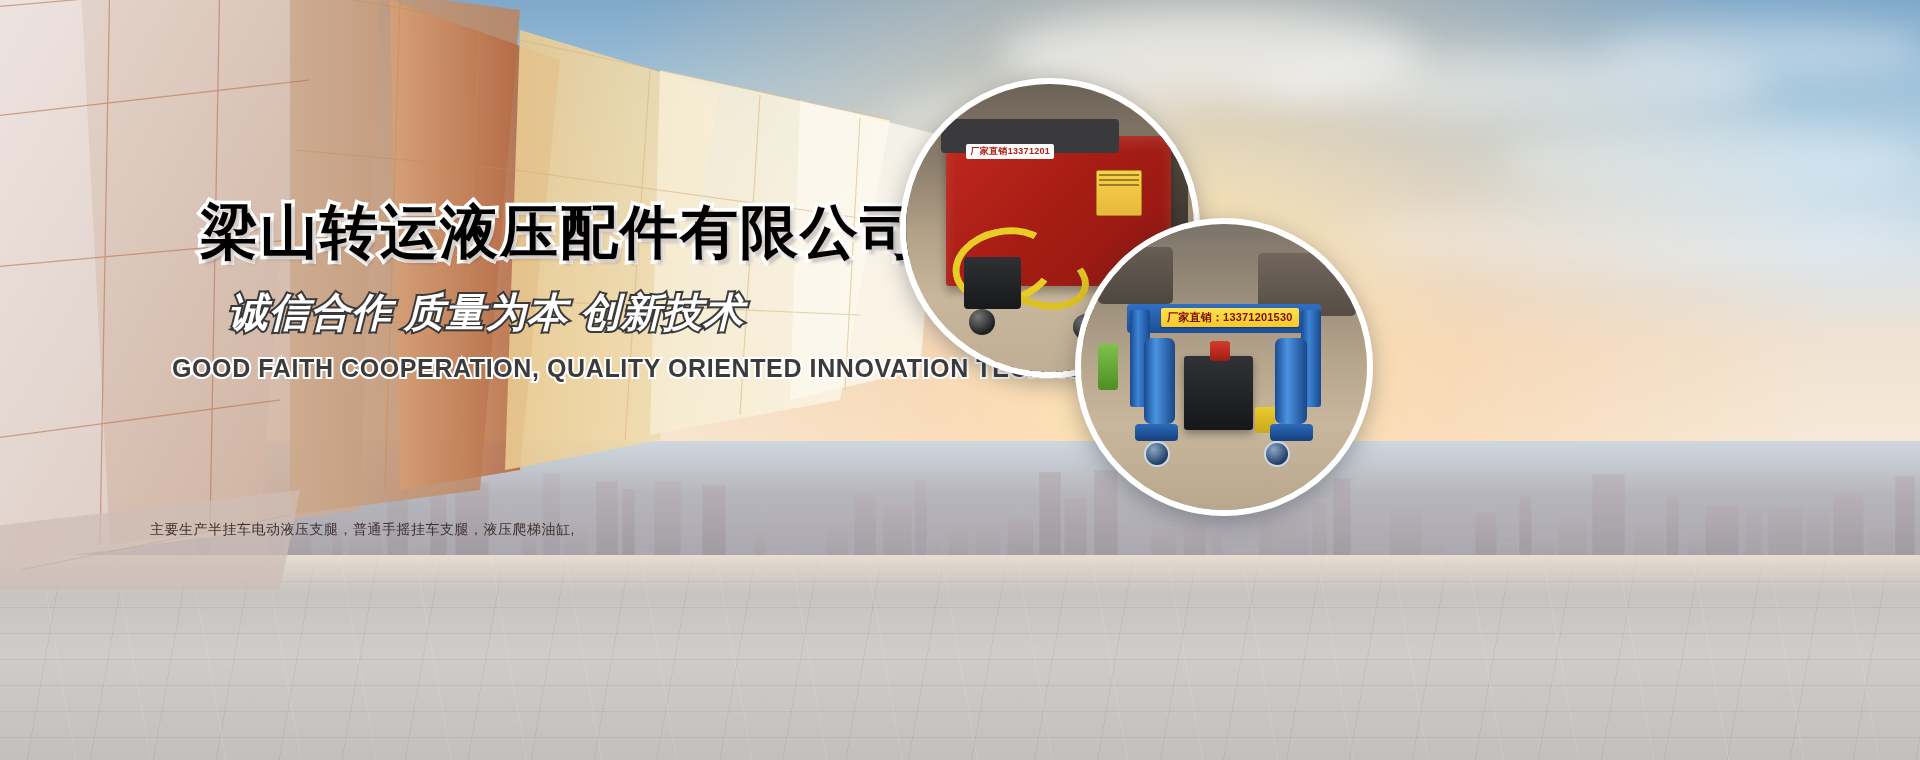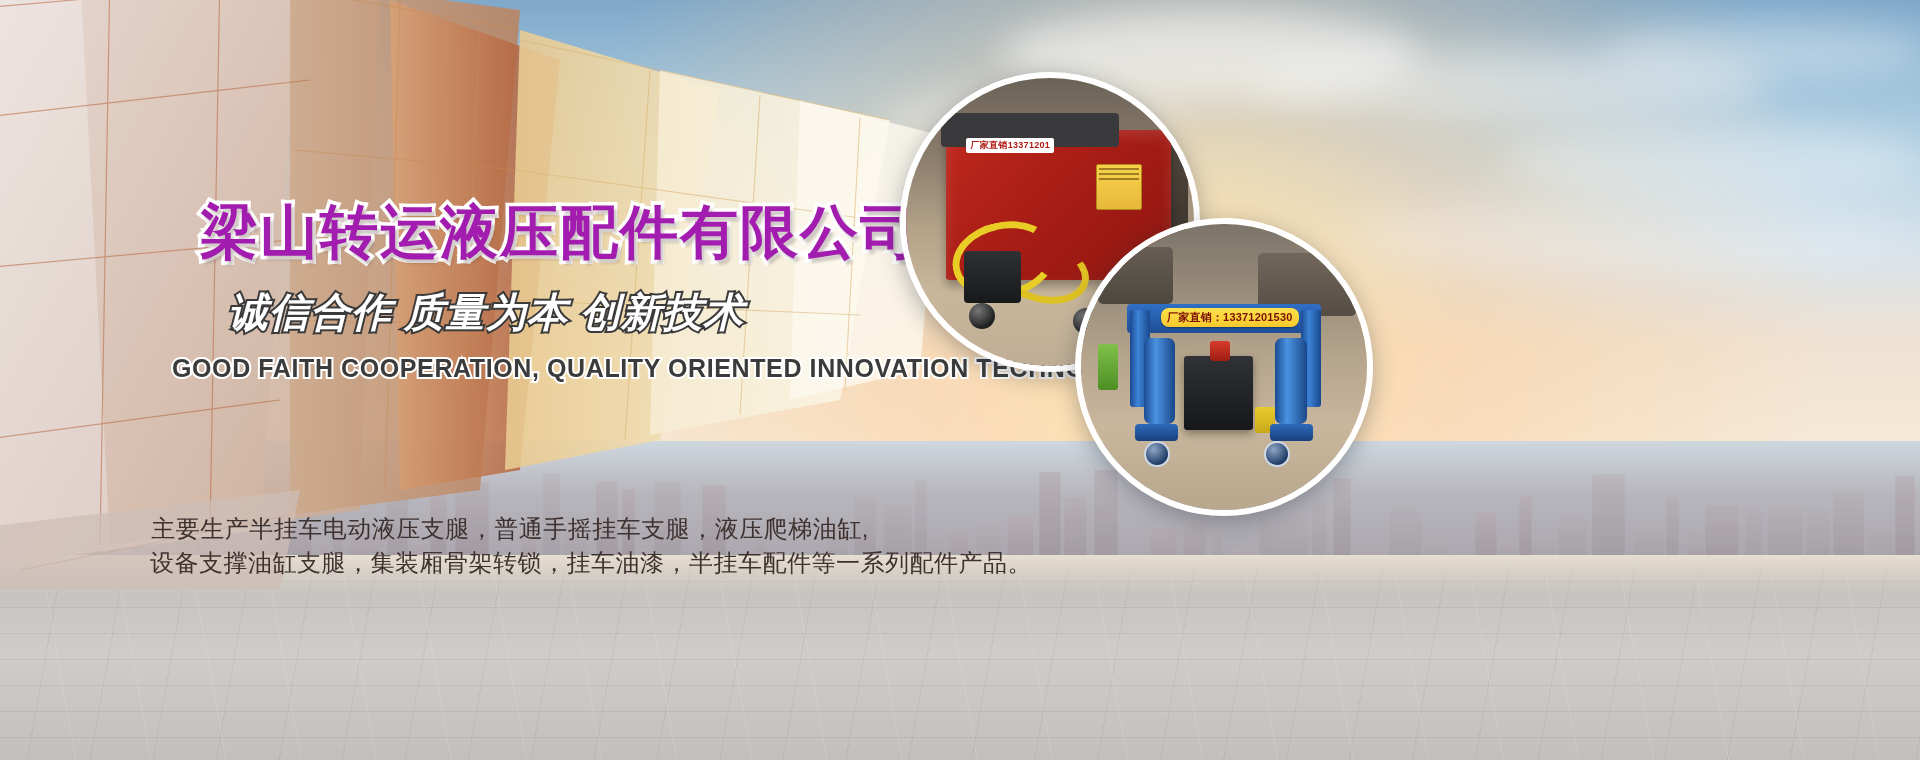--- a/index.html
+++ b/index.html
@@ -89,21 +89,21 @@
   
   .copy {
     position:absolute; left:0; top:0; width:1010px; height:640px;
     z-index:6;
   }
   .main-title {
     position:absolute; left:200px; top:200px;
     font-size:58px; line-height:64px;
     font-weight:bold;
     letter-spacing:2px;
-    color:#a21caf;
+    color:#000000;
     -webkit-text-stroke:7px #ffffff;
     paint-order:stroke fill;
     text-shadow:3px 4px 3px rgba(90,70,60,.30);
     white-space:nowrap;
   }
   .sub-title {
     position:absolute; left:228px; top:288px;
     font-size:40px; line-height:48px;
     font-weight:bold; font-style:italic;
     color:#ffffff;
@@ -133,37 +133,37 @@
     position:absolute; inset:0;
     display:flex; align-items:center; justify-content:center;
     font-size:31px; font-weight:bold;
     color:#ffffff;
     letter-spacing:2px;
     white-space:nowrap;
   }
   .desc {
     position:absolute; left:150px; top:512px;
     width:720px;
-    text-align:center;
-    font-size:24px; line-height:34px;
+    text-align:left;
+    font-size:14px; line-height:34px;
     color:#3e3230;
     letter-spacing:.5px;
   }
   .desc div { white-space:nowrap; }
 
   
   .photo {
     position:absolute;
     border-radius:50%;
     overflow:hidden;
     border:6px solid #ffffff;
     box-shadow:0 6px 22px rgba(40,50,60,.35);
     z-index:7;
   }
-  .photo-red  { left:900px;  top:72px;  width:300px; height:300px; }
+  .photo-red  { left:900px;  top:78px;  width:300px; height:300px; }
   .photo-blue { left:1075px; top:218px; width:298px; height:298px; }
 
   .ph-inner { position:absolute; inset:0; }
 
   
   .red-bg {
     position:absolute; inset:0;
     background:linear-gradient(to bottom,#6b6257 0%,#8a7c6b 26%,#b3a188 52%,#c9b79c 74%,#bfae95 100%);
   }
   .red-body {
@@ -226,21 +226,21 @@
     position:absolute; left:16%; top:28%; width:68%; height:10%;
     background:linear-gradient(#2f6fc4,#1e4e96);
     border-radius:4px;
   }
   .blue-sign {
     position:absolute; left:28%; top:29.5%;
     padding:2px 6px;
     background:linear-gradient(#ffe14d,#f6c92c);
     color:#7a1108;
     font-size:11px; font-weight:bold; letter-spacing:.2px;
-    border-radius:8px; white-space:nowrap;
+    border-radius:2px; white-space:nowrap;
     box-shadow:0 1px 2px rgba(0,0,0,.35);
   }
   .blue-post {
     position:absolute; width:7%; top:30%; height:34%;
     background:linear-gradient(to right,#1c4a92,#3c84d6 40%,#19488e);
     border-radius:3px;
   }
   .blue-cyl {
     position:absolute; width:11%; top:40%; height:30%;
     background:linear-gradient(to right,#1b4a93,#4a93e0 38%,#1a4789);
@@ -453,21 +453,20 @@
   </div>
 
   <div class="copy">
     <div class="main-title">梁山转运液压配件有限公司</div>
     <div class="sub-title">诚信合作 质量为本 创新技术</div>
     <div class="sub-title-en">GOOD FAITH COOPERATION, QUALITY ORIENTED INNOVATION TECHNOLOGY</div>
 
 
     <div class="desc">
       <div>主要生产半挂车电动液压支腿，普通手摇挂车支腿，液压爬梯油缸,</div>
-      <div>设备支撑油缸支腿，集装厢骨架转锁，挂车油漆，半挂车配件等一系列配件产品。</div>
     </div>
   </div>
 
   <div class="photo photo-red">
     <div class="ph-inner">
       <div class="red-bg"></div>
       <div class="dark-clutter"></div>
       <div class="red-body"></div>
       <div class="red-top"></div>
       <div class="red-label">厂家直销13371201</div>

